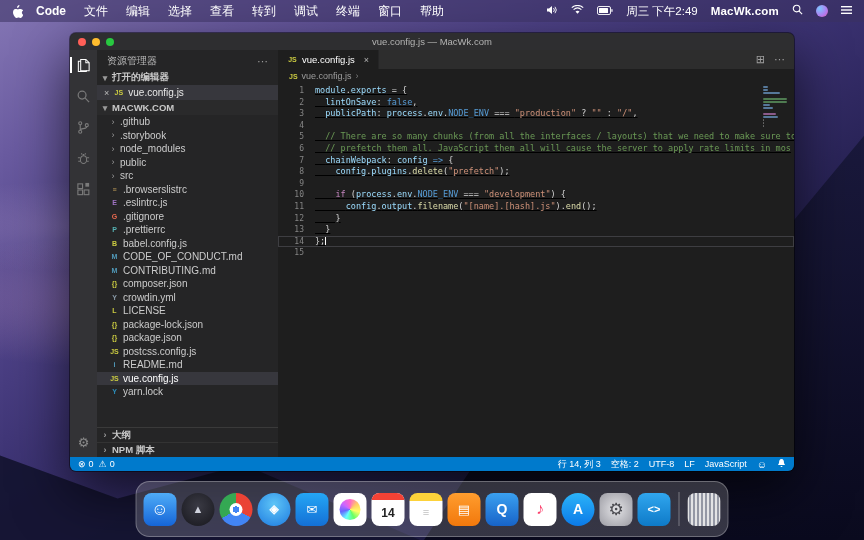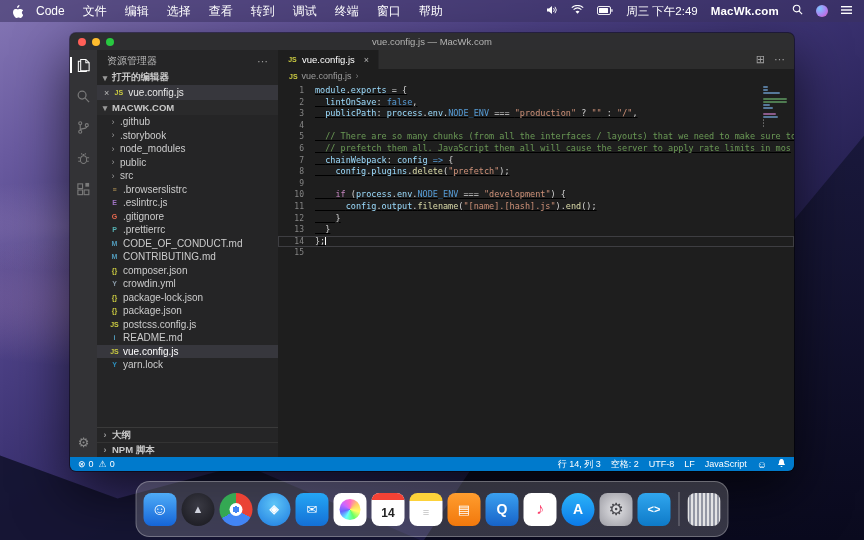--- a/index.html
+++ b/index.html
@@ -13,21 +13,21 @@
   .mountain-right{position:absolute;right:0;bottom:0;width:500px;height:430px;
     background:linear-gradient(180deg,#1b1a3e,#0a0a1e);
     clip-path:polygon(12% 100%,52% 30%,70% 48%,100% 6%,100% 100%);}
   .mountain-left{position:absolute;left:0;bottom:0;width:420px;height:130px;opacity:.92;
     background:#141330;clip-path:polygon(0 100%,0 35%,28% 68%,58% 42%,100% 100%);}
 
   
   .menubar{position:absolute;top:0;left:0;right:0;height:22px;display:flex;align-items:center;
     padding:0 12px;background:rgba(58,50,96,0.55);color:#fff;font-size:12px;z-index:50;}
   .apple{display:flex;align-items:center;margin-right:4px;}
-  .appname{font-weight:normal;padding:0 9px;}
+  .appname{font-weight:bold;padding:0 9px;}
   .menu-item{padding:0 9px;}
   .mb-right{margin-left:auto;display:flex;align-items:center;gap:13px;text-align:right;}
   .mb-time{font-size:11.5px;}
   .mb-mark{font-size:11.5px;font-weight:bold;letter-spacing:.2px;}
   .siri-icon{width:12px;height:12px;border-radius:50%;display:inline-block;
     background:radial-gradient(circle at 30% 30%,#7cc7ff,#b07cf0 60%,#e05ca0);}
 
   
   .window{position:absolute;left:70px;top:33px;width:724px;height:438px;border-radius:6px;overflow:hidden;
     box-shadow:0 22px 55px rgba(0,0,0,0.65),0 0 0 1px rgba(0,0,0,0.45);z-index:10;display:flex;flex-direction:column;background:#1e1e1e;}
@@ -283,34 +283,42 @@
             </div>
             <div class="tree-row">
               <span class="fbadge" style="color: rgb(232, 105, 79);">G</span>
               <span class="tname">.gitignore</span>
             </div>
             <div class="tree-row">
               <span class="fbadge" style="color: rgb(86, 179, 180);">P</span>
               <span class="tname">.prettierrc</span>
             </div>
             <div class="tree-row">
+              <span class="fbadge" style="color: rgb(203, 203, 65);">B</span>
+              <span class="tname">babel.config.js</span>
+            </div>
+            <div class="tree-row">
               <span class="fbadge" style="color: rgb(81, 154, 186);">M</span>
               <span class="tname">CODE_OF_CONDUCT.md</span>
             </div>
             <div class="tree-row">
               <span class="fbadge" style="color: rgb(81, 154, 186);">M</span>
               <span class="tname">CONTRIBUTING.md</span>
             </div>
             <div class="tree-row">
               <span class="fbadge" style="color: rgb(203, 203, 65);">{}</span>
               <span class="tname">composer.json</span>
             </div>
             <div class="tree-row">
               <span class="fbadge" style="color: rgb(138, 155, 168);">Y</span>
               <span class="tname">crowdin.yml</span>
+            </div>
+            <div class="tree-row">
+              <span class="fbadge" style="color: rgb(203, 203, 65);">L</span>
+              <span class="tname">LICENSE</span>
             </div>
             <div class="tree-row">
               <span class="fbadge" style="color: rgb(203, 203, 65);">{}</span>
               <span class="tname">package-lock.json</span>
             </div>
             <div class="tree-row">
               <span class="fbadge" style="color: rgb(203, 203, 65);">{}</span>
               <span class="tname">package.json</span>
             </div>
             <div class="tree-row">

